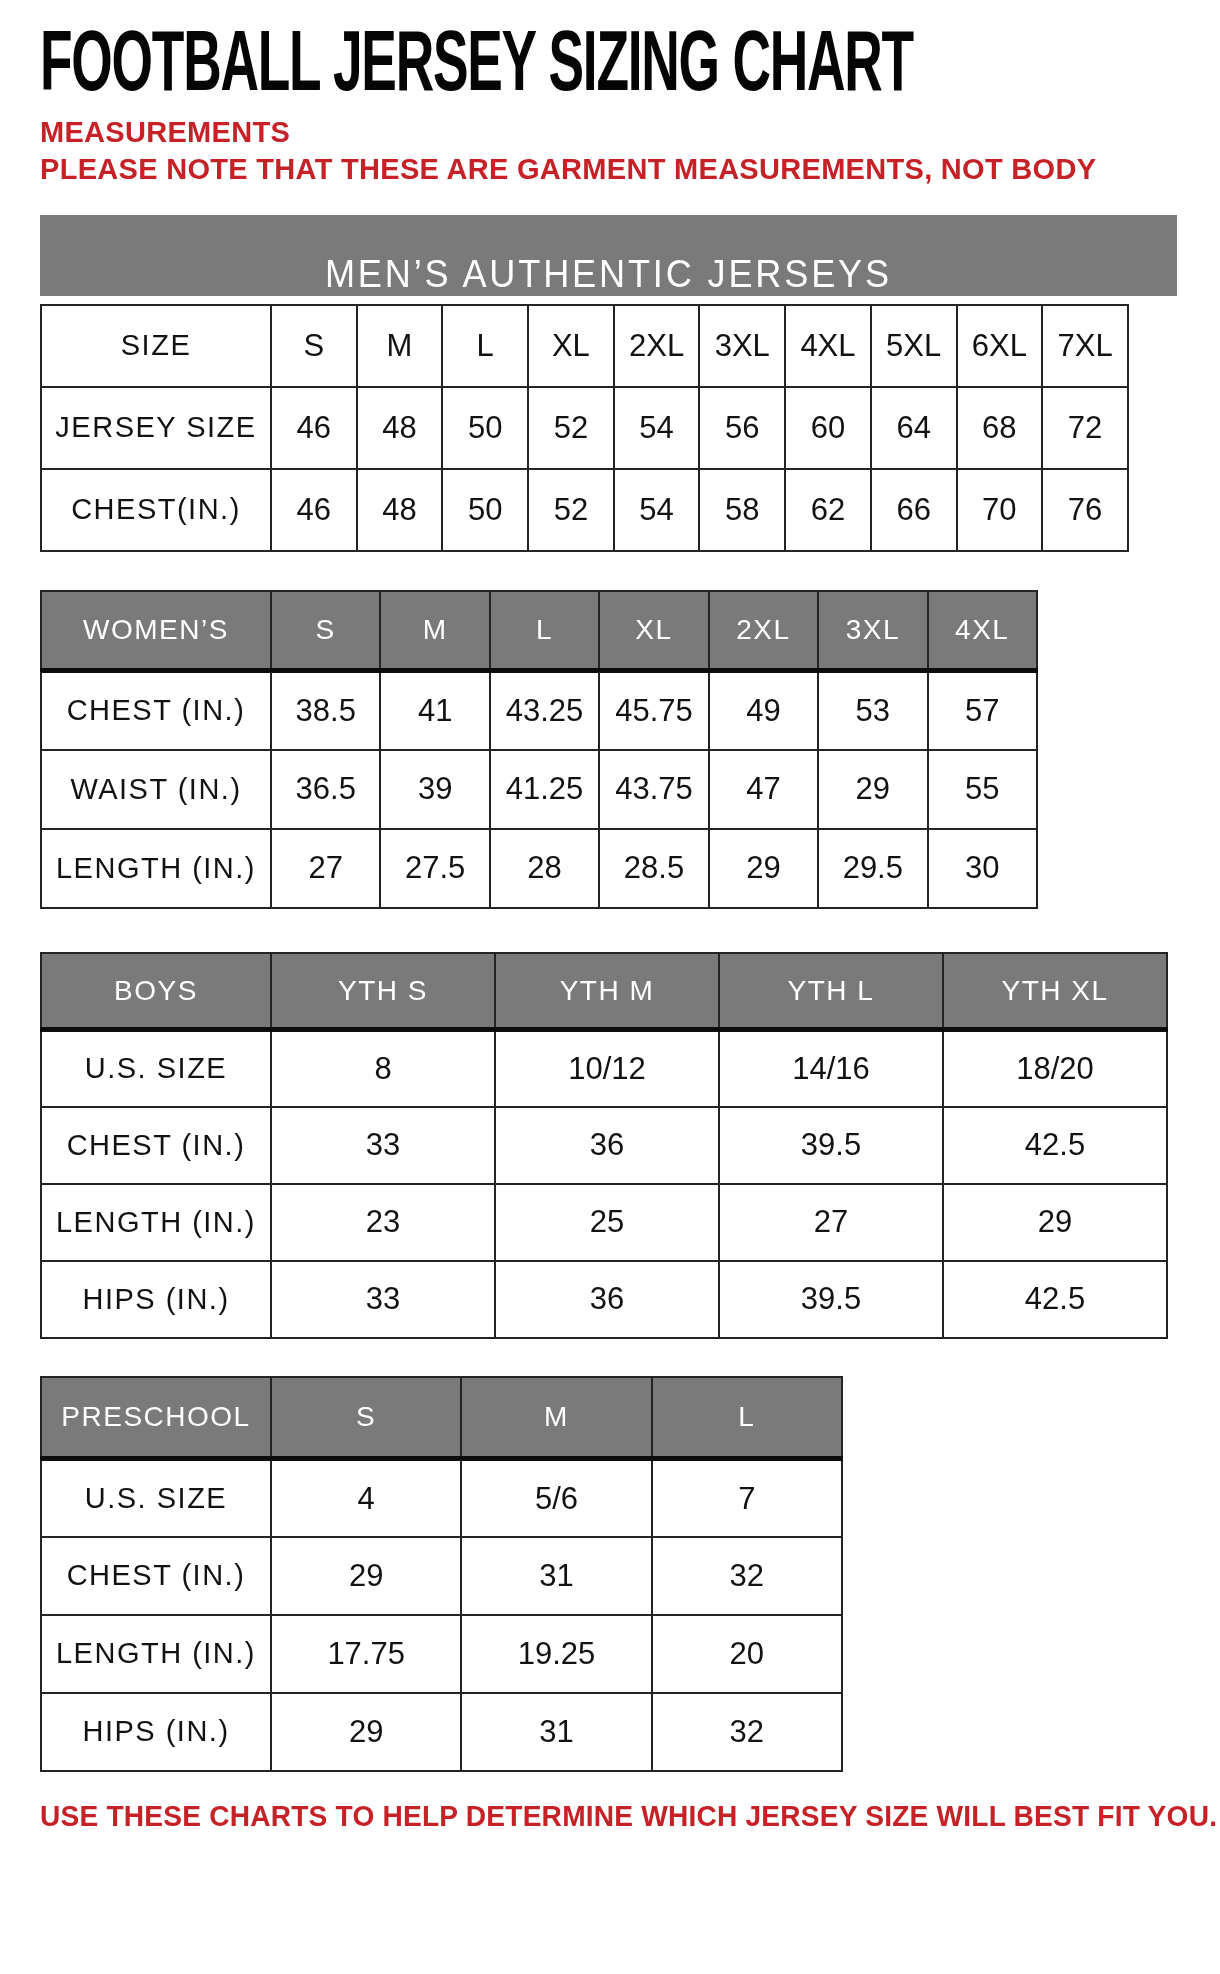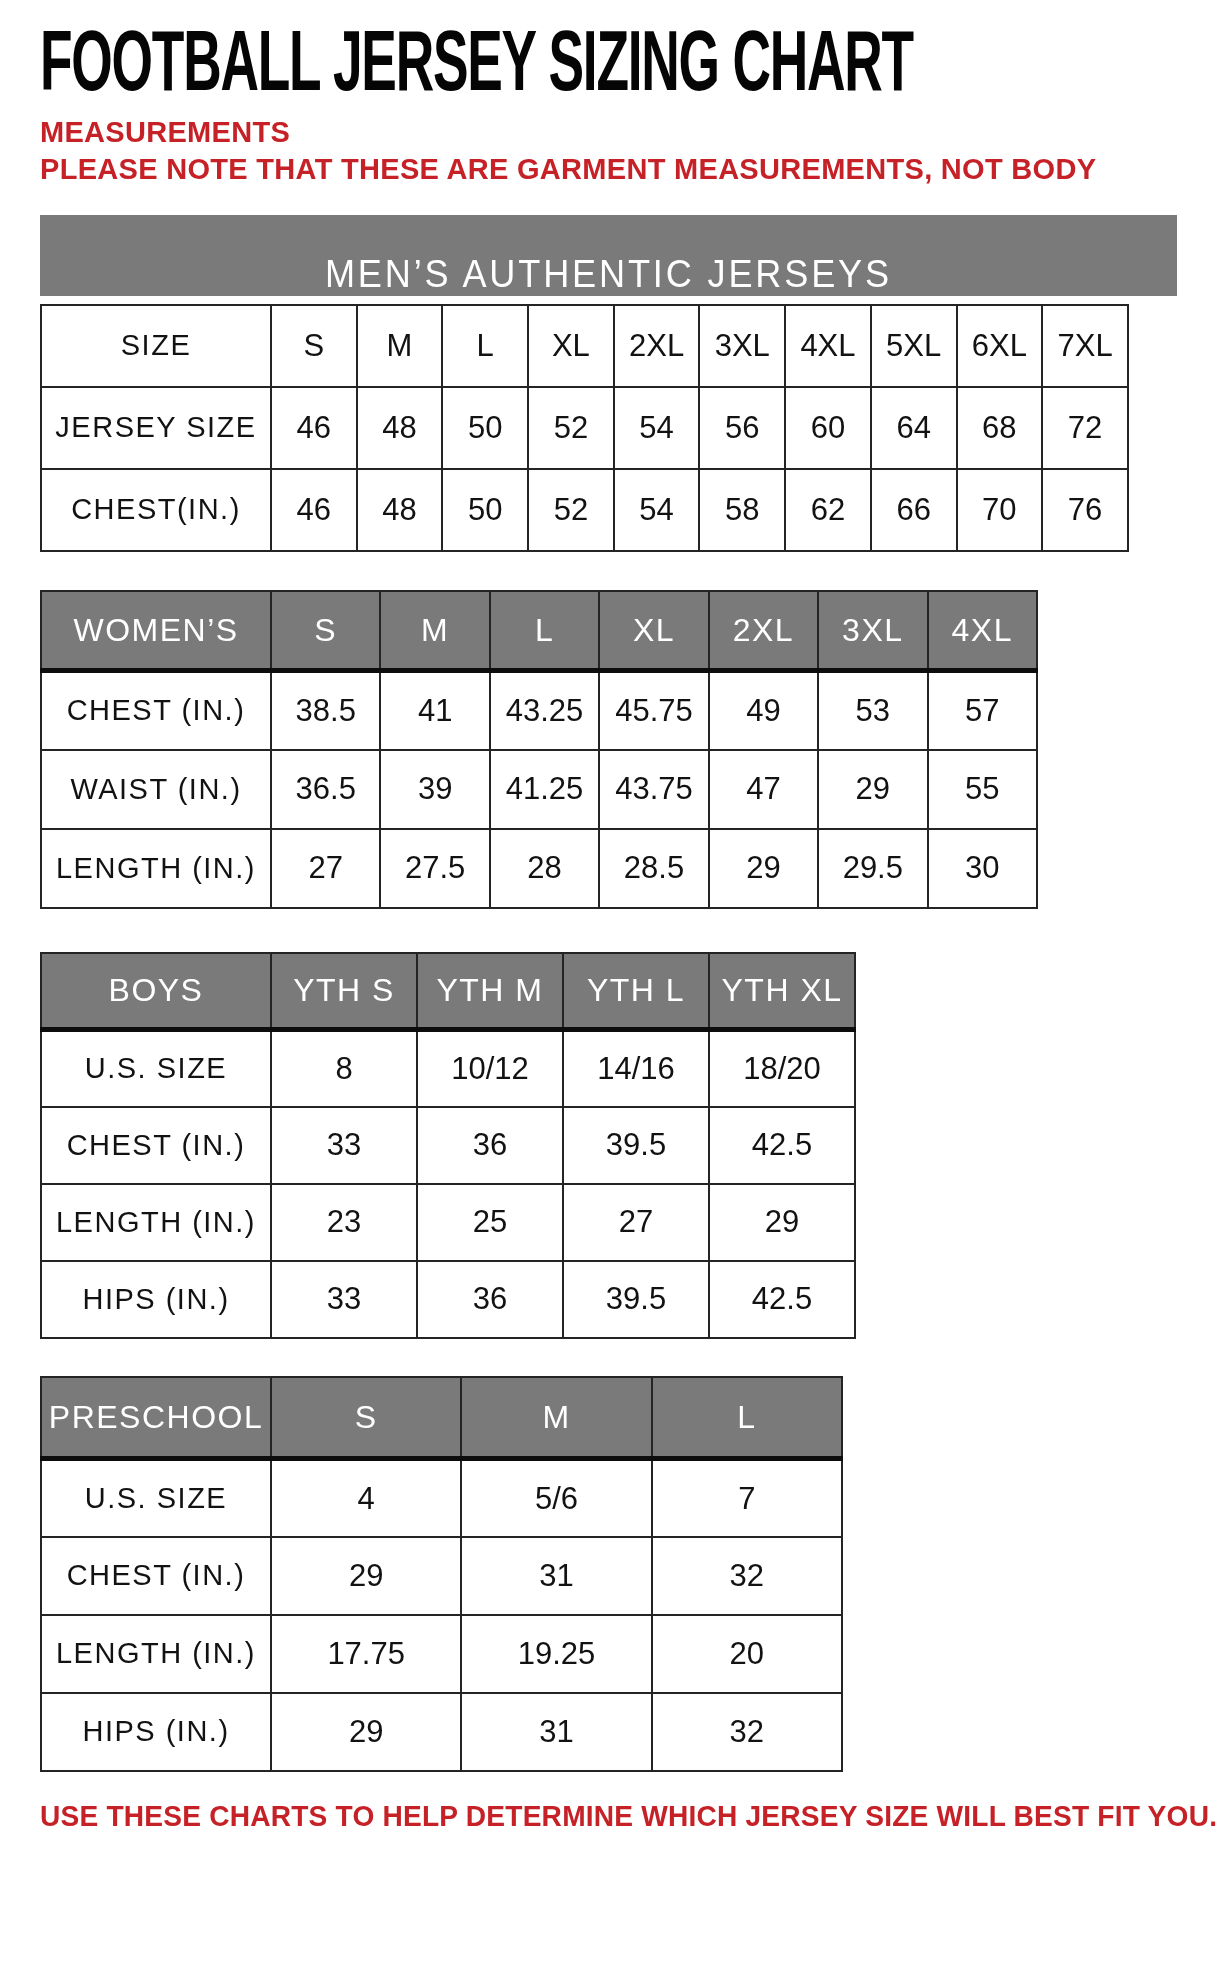--- a/index.html
+++ b/index.html
@@ -79,33 +79,33 @@
   }
   .tbl td.label {
     width: 230px;
     font-size: 29px;
     letter-spacing: 1.5px;
     line-height: 1.15;
   }
   .tbl tr.thead td {
     background: var(--header-gray, #7A7A7A);
     color: var(--header-text, #fff);
-    font-size: 32px;
+    font-size: 28px;
     letter-spacing: 1.5px;
     border-bottom: 5px solid #0d0d0d;
   }
 
   table.mens { width: 1089px; margin-top: 0; }
   .mens tr { height: 82px; }
 
   table.womens { width: 998px; margin-top: 38px; }
   .womens tr { height: 79px; }
   .womens tr.thead { height: 80px; }
 
-  table.boys { width: 816px; margin-top: 43px; }
+  table.boys { width: 1128px; margin-top: 43px; }
   .boys tr { height: 77px; }
 
   table.preschool { width: 803px; margin-top: 37px; }
   .preschool tr { height: 78px; }
   .preschool tr.thead { height: 82px; padding-left: 46px; }
 
   .footer {
     margin-top: 28px;
     color: var(--accent-red, #C52127);
     font-weight: 700;

